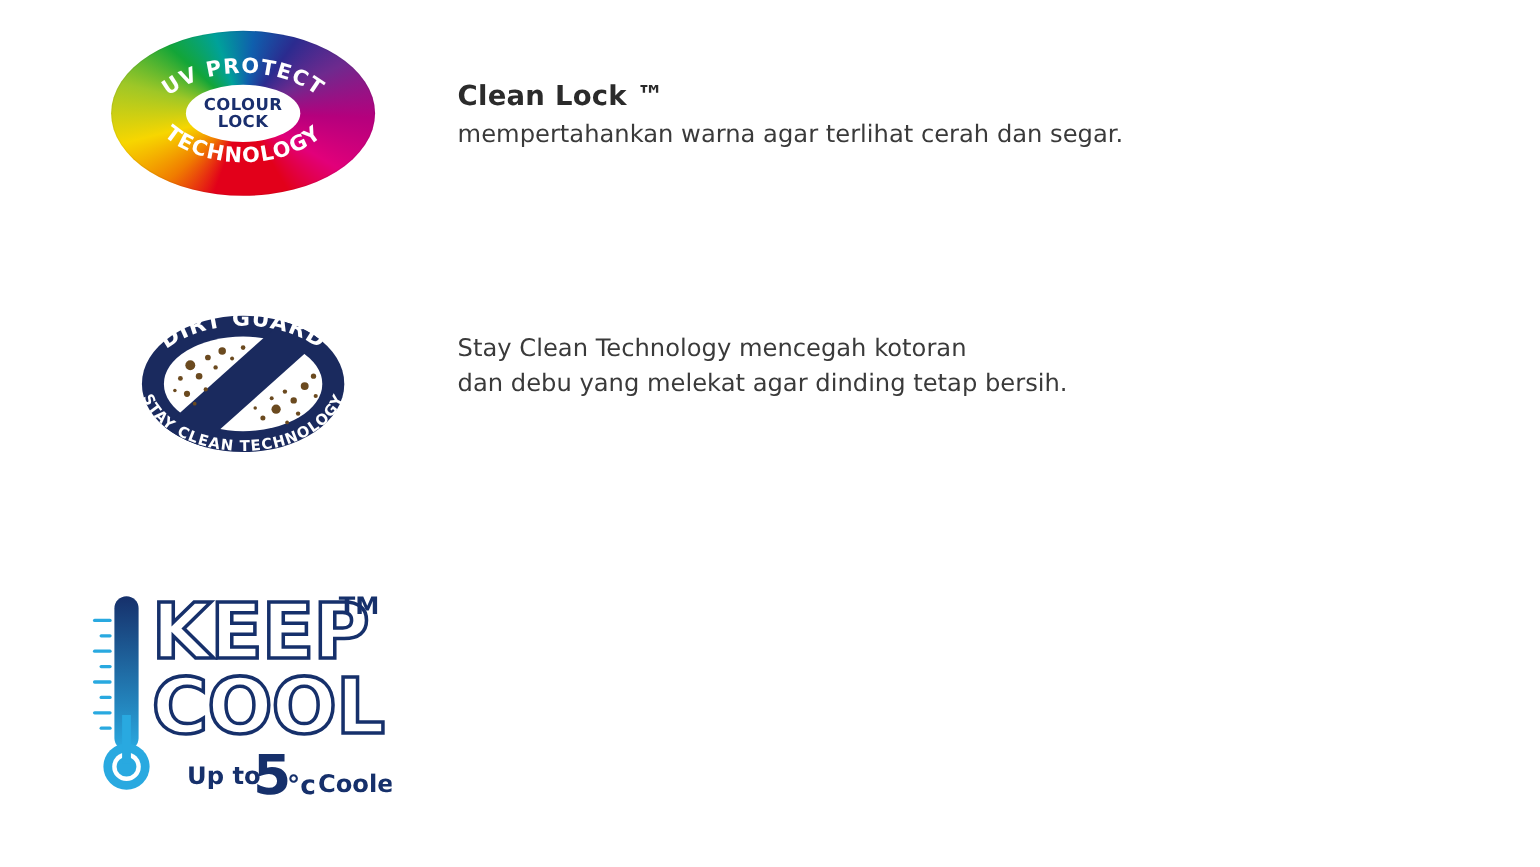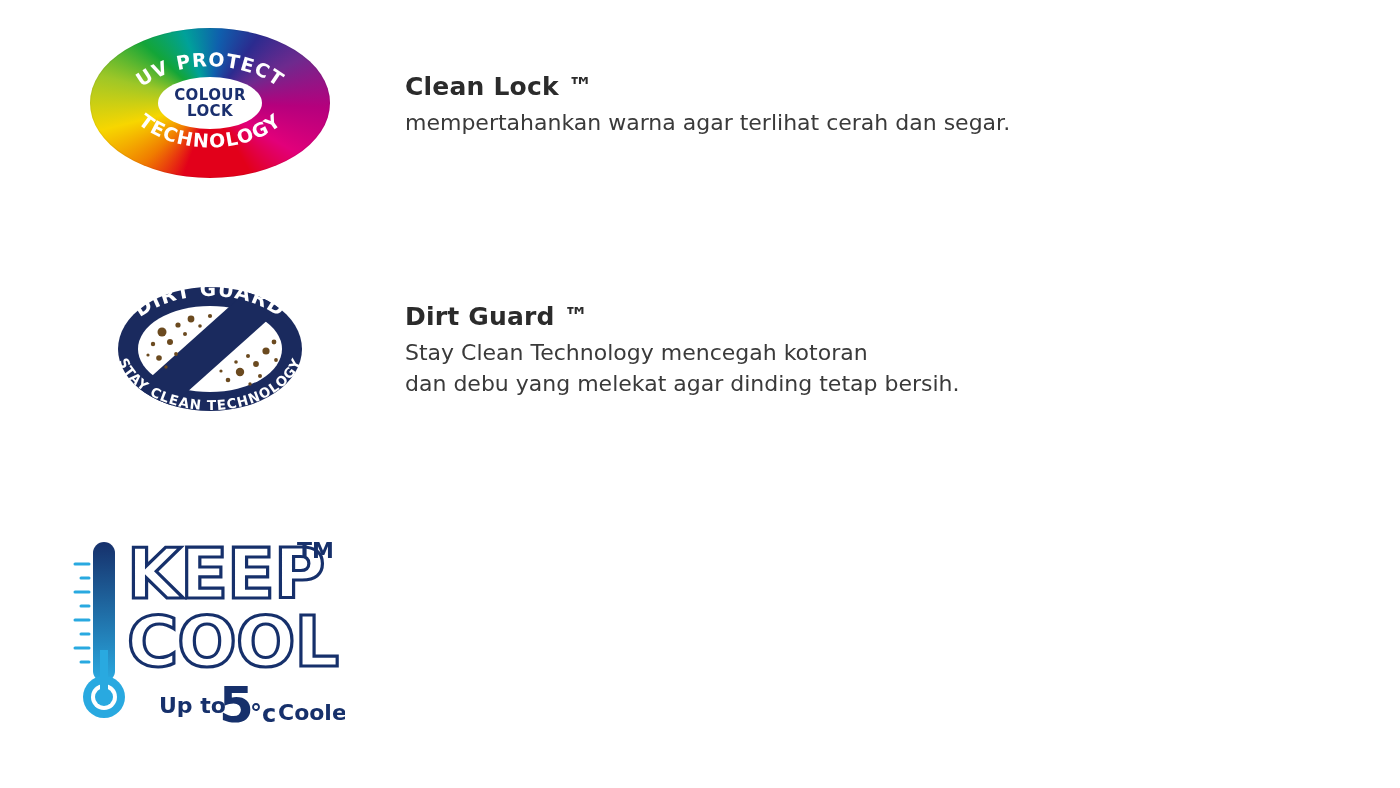--- a/index.html
+++ b/index.html
@@ -10,21 +10,21 @@
   body {
     width: 1400px;
     height: 788px;
     font-family: "DejaVu Sans", sans-serif;
     overflow: hidden;
     position: relative;
   }
 
   .features {
     position: absolute;
-    left: 5px;
+    left: 16px;
     top: 0;
     width: 1261px;
     height: 788px;
   }
 
   .feature-row {
     position: absolute;
     display: flex;
     align-items: flex-start;
   }
@@ -249,21 +249,20 @@
           <text class="dg-arc-text" font-size="20" letter-spacing="1">
             <textPath href="#dgTopArc" startOffset="50%" text-anchor="middle">DIRT GUARD</textPath>
           </text>
           <text class="dg-arc-text" font-size="13.5" letter-spacing="1">
             <textPath href="#dgBotArc" startOffset="50%" text-anchor="middle">STAY CLEAN TECHNOLOGY</textPath>
           </text>
         </svg>
       </div>
     </div>
     <div class="text-cell">
-      <p class="feature-title">Dirt Guard ™</p>
       <p class="feature-desc">Stay Clean Technology mencegah kotoran
 dan debu yang melekat agar dinding tetap bersih.</p>
     </div>
   </div>
 
   <div class="feature-row row-3">
     <div class="badge-cell">
       <div class="kc-badge">
         <svg width="310" height="215" viewBox="0 0 310 215">
           <defs>

